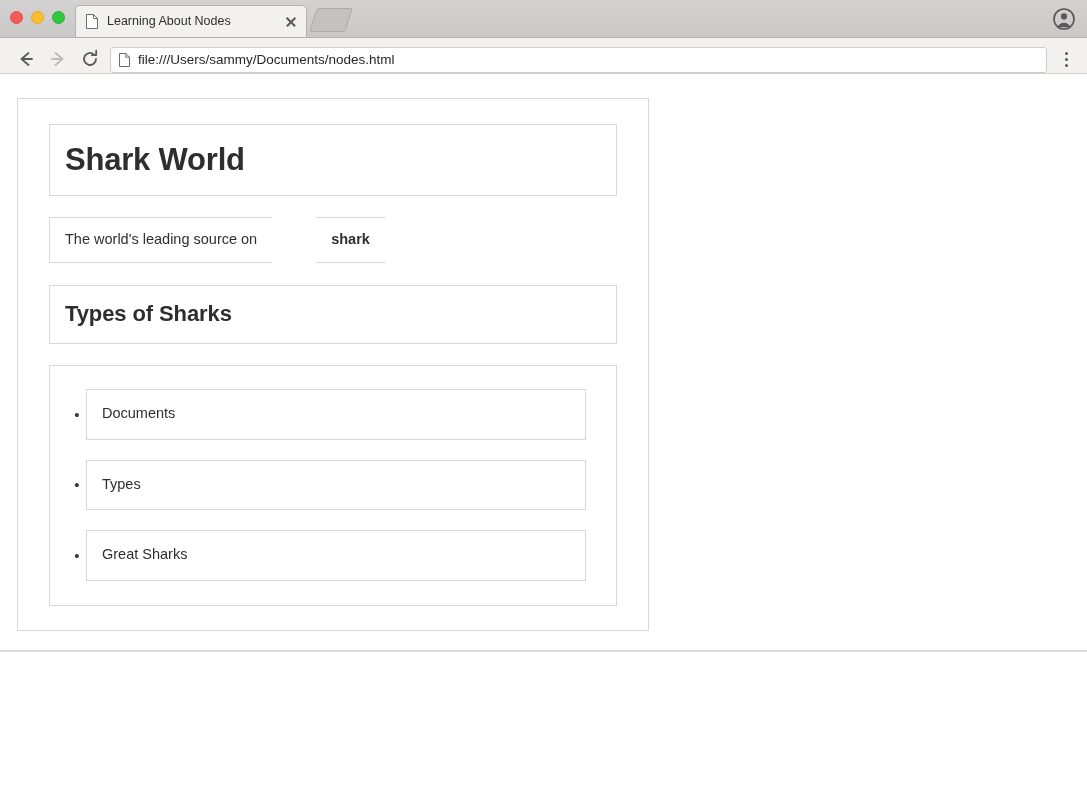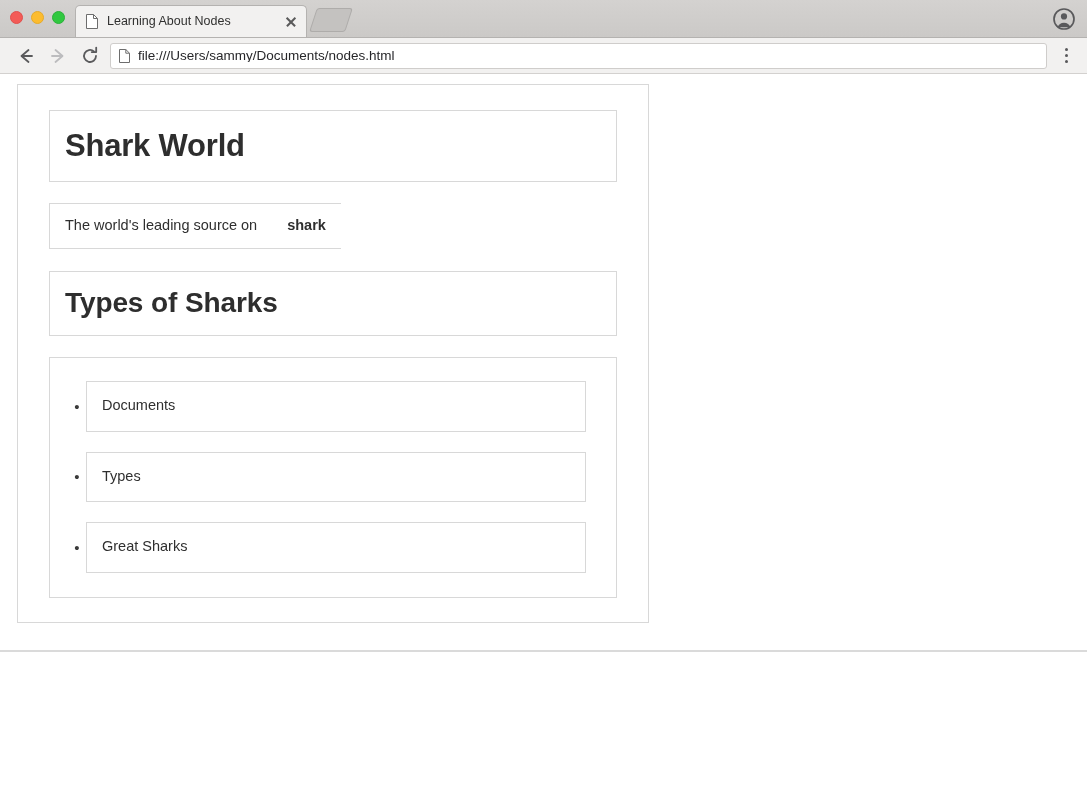--- a/index.html
+++ b/index.html
@@ -113,21 +113,21 @@
     cursor: pointer;
   }
 
   
   #toolbar {
     position: relative;
     height: 36px;
     background: #f2f1f0;
     border-bottom: 1px solid #d3d1cf;
     display: flex;
-    align-items: center;
+    align-items: flex-end;
     padding: 0 8px;
   }
   .nav-btn {
     width: 28px; height: 28px;
     flex: 0 0 auto;
     display: flex;
     align-items: center;
     justify-content: center;
     cursor: pointer;
   }
@@ -189,21 +189,21 @@
     background: #ffffff;
   }
 
   
   .node-box {
     border: 1px solid #d8d8d8;
     background: transparent;
   }
 
   #doc-body {
-    margin: 10px 0 0 17px;
+    margin: 24px 0 0 17px;
     width: 632px;
     padding: 25px 31px 24px 31px;
   }
 
   #h1-box {
     padding: 19px 15px 20px 15px;
     margin-bottom: 21px;
   }
   #h1-text {
     font-size: 31px;
@@ -211,39 +211,40 @@
     color: #2e2e2e;
     line-height: 1;
     margin: 0;
     letter-spacing: -0.2px;
   }
 
   #p-box {
     display: flex;
     align-items: center;
     margin-bottom: 22px;
+    gap: 44px;
   }
   .p-seg {
     border: 1px solid #d8d8d8;
     padding: 13px 15px 14px 15px;
     font-size: 14.5px;
     color: #2f2f2f;
     line-height: 1.2;
     white-space: nowrap;
   }
   .p-seg.strong { font-weight: bold; border-left: none; border-right: none; }
   .p-seg.tail   { border-left: none; }
   .p-seg.head   { border-right: none; }
 
   #h2-box {
     padding: 17px 15px 18px 15px;
     margin-bottom: 21px;
   }
   #h2-text {
-    font-size: 28px;
+    font-size: 22px;
     font-weight: bold;
     color: #2e2e2e;
     line-height: 1;
     margin: 0;
     letter-spacing: -0.1px;
   }
 
   #ul-box {
     padding: 23px 30px 24px 0;
     list-style: none;

